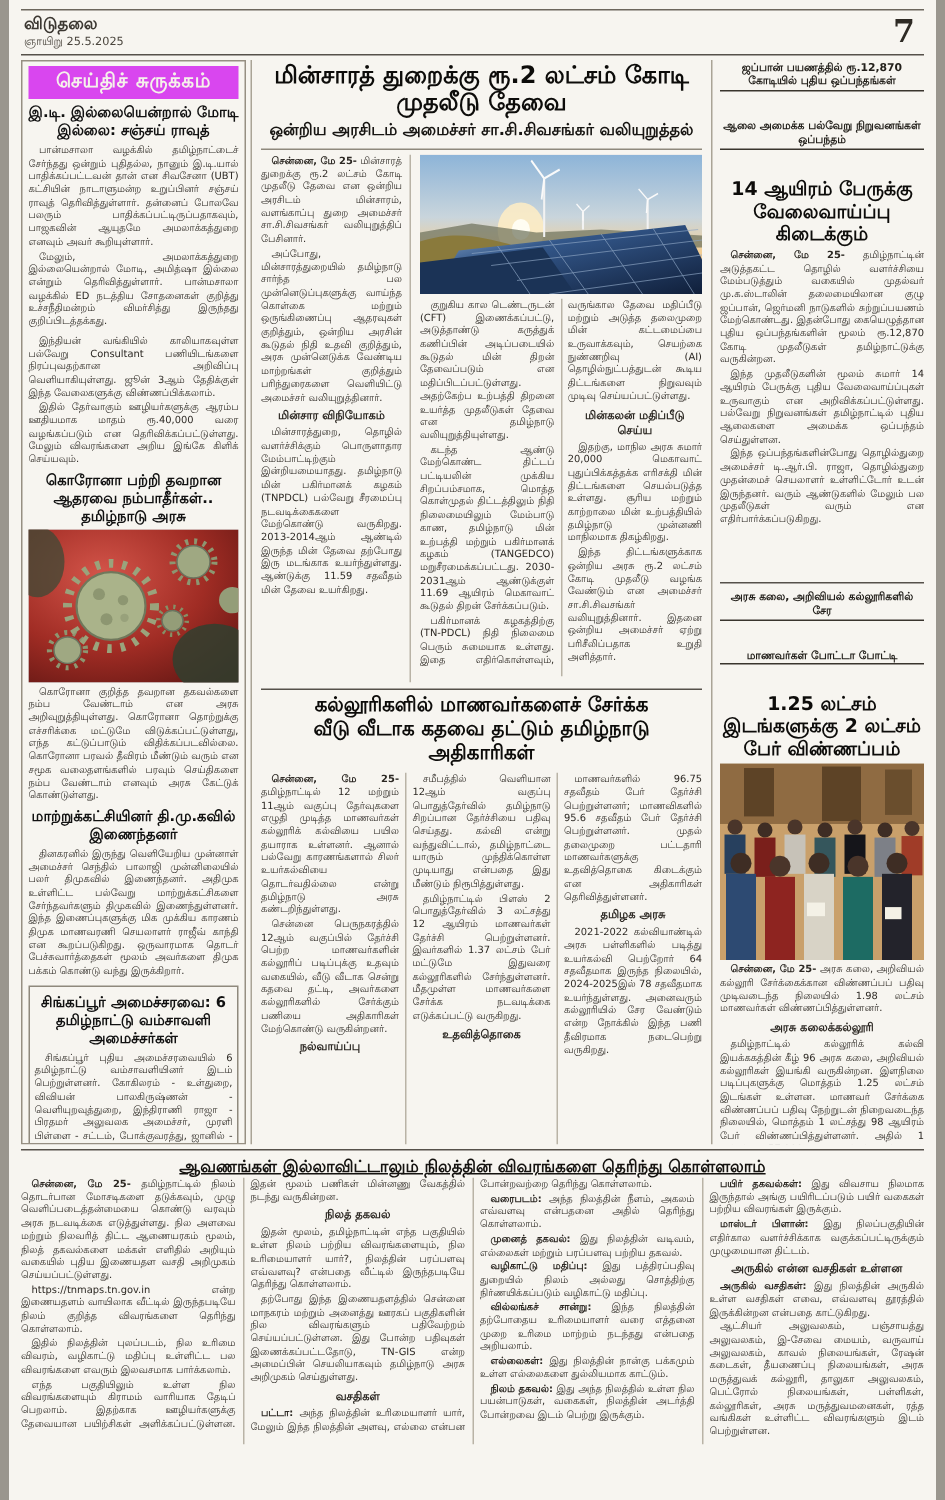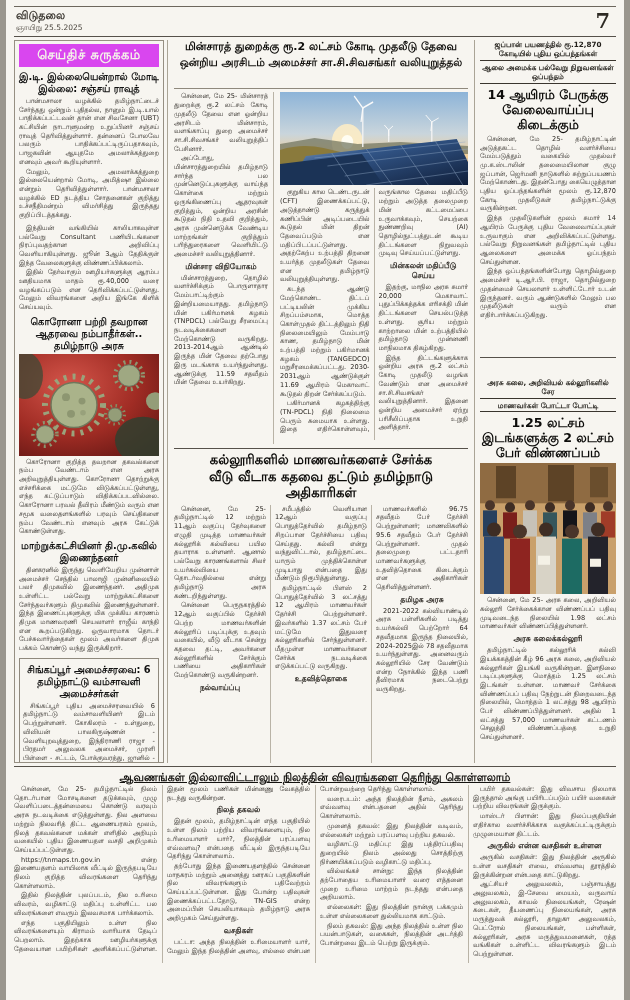--- a/index.html
+++ b/index.html
@@ -22,46 +22,46 @@
   .col-right{width:141px;flex:0 0 auto;padding:0 0 0 5px;overflow:hidden}
   
   .brief-banner{background:#d946ef;color:#f5f2ea;text-align:center;font-weight:bold;
                 font-size:13px;padding:3px 0;letter-spacing:.5px}
   .brief{margin-top:4px}
   .brief h3{font-size:9.8px;text-align:center;line-height:1.22;margin:2px 0 2px;color:#111}
   .boxed{border:1px solid #8f897d;padding:3px 3px 1px;margin-top:5px}
   
   .fi{font-size:6.6px;line-height:1.32;text-align:justify;text-indent:7px;
       color:#2c2823;margin-bottom:1px}
-  .fi b{font-weight:normal}
+  .fi b{font-weight:bold}
   .fi b:not(:empty)::after{content:" "}
   .fi-subhead{text-align:center;text-indent:0;margin:3px 0 2px}
   .fi-subhead span{font-weight:bold;font-size:7.6px}
   
   .photo{display:block;width:100%;margin:2px 0;background:#ccc}
   
-  .story-power h1{font-size:11px;text-align:center;line-height:1.12;padding:1px 0 3px;color:#0d0c0a}
+  .story-power h1{font-size:16px;text-align:center;line-height:1.12;padding:1px 0 3px;color:#0d0c0a}
   .deck{font-size:10.8px;font-weight:bold;text-align:center;border-bottom:1px solid #8f897d;
-        padding-bottom:18px;margin-bottom:3px;color:#171512}
+        padding-bottom:5px;margin-bottom:3px;color:#171512}
   .power-body{display:flex;gap:6px;height:352px;overflow:hidden}
   .pcol1{width:100px;flex:0 0 auto;border-right:1px solid #b9b3a6;padding-right:5px;overflow:hidden}
   .pright{flex:1 1 auto;overflow:hidden}
   .pright .photo{height:93px;margin:0 0 3px}
   .p2cols{column-count:2;column-gap:9px;column-rule:1px solid #b9b3a6;height:252px;overflow:hidden}
   
   .story-college{border-top:1.5px solid #56514a;margin-top:4px;padding-top:3px}
   .story-college .hl{font-size:13.2px;font-weight:bold;text-align:center;line-height:1.22;color:#0d0c0a}
   .college-flow{column-count:3;column-gap:9px;column-rule:1px solid #b9b3a6;
                 height:268px;overflow:hidden;margin-top:4px}
   
   .kicker-line{display:block;font-size:7.2px;font-weight:bold;text-align:center;
-               border-bottom:1px solid #3a352e;padding-bottom:1px;margin-bottom:2px;line-height:1.3}
+               border-bottom:1px solid #3a352e;padding-bottom:1px;margin-bottom:18px;line-height:1.3}
   .col-right h2{font-size:12.6px;text-align:center;line-height:1.2;margin:3px 0 3px;color:#0d0c0a}
   .jobs-body{height:218px;overflow:hidden}
-  .story-admission{border-top:1.5px solid #56514a;margin-top:4px;padding-top:20px}
+  .story-admission{border-top:1.5px solid #56514a;margin-top:4px;padding-top:4px}
   .story-admission .photo{height:131px}
   .admission-body{overflow:hidden}
   
   .bottom{flex:0 0 auto;height:234px;border-top:1.5px solid #56514a;margin-top:3px;
           padding-top:4px;overflow:hidden}
   .bottom .kicker{font-size:11px;font-weight:bold;text-align:center;text-decoration:underline;color:#14120f}
   .bottom h1{font-size:19px;text-align:center;line-height:1.12;margin:2px 0 5px;color:#0d0c0a}
   .bottom-flow{column-count:4;column-gap:10px;column-rule:1px solid #b9b3a6;height:178px;overflow:hidden}
 </style>
 </head>

